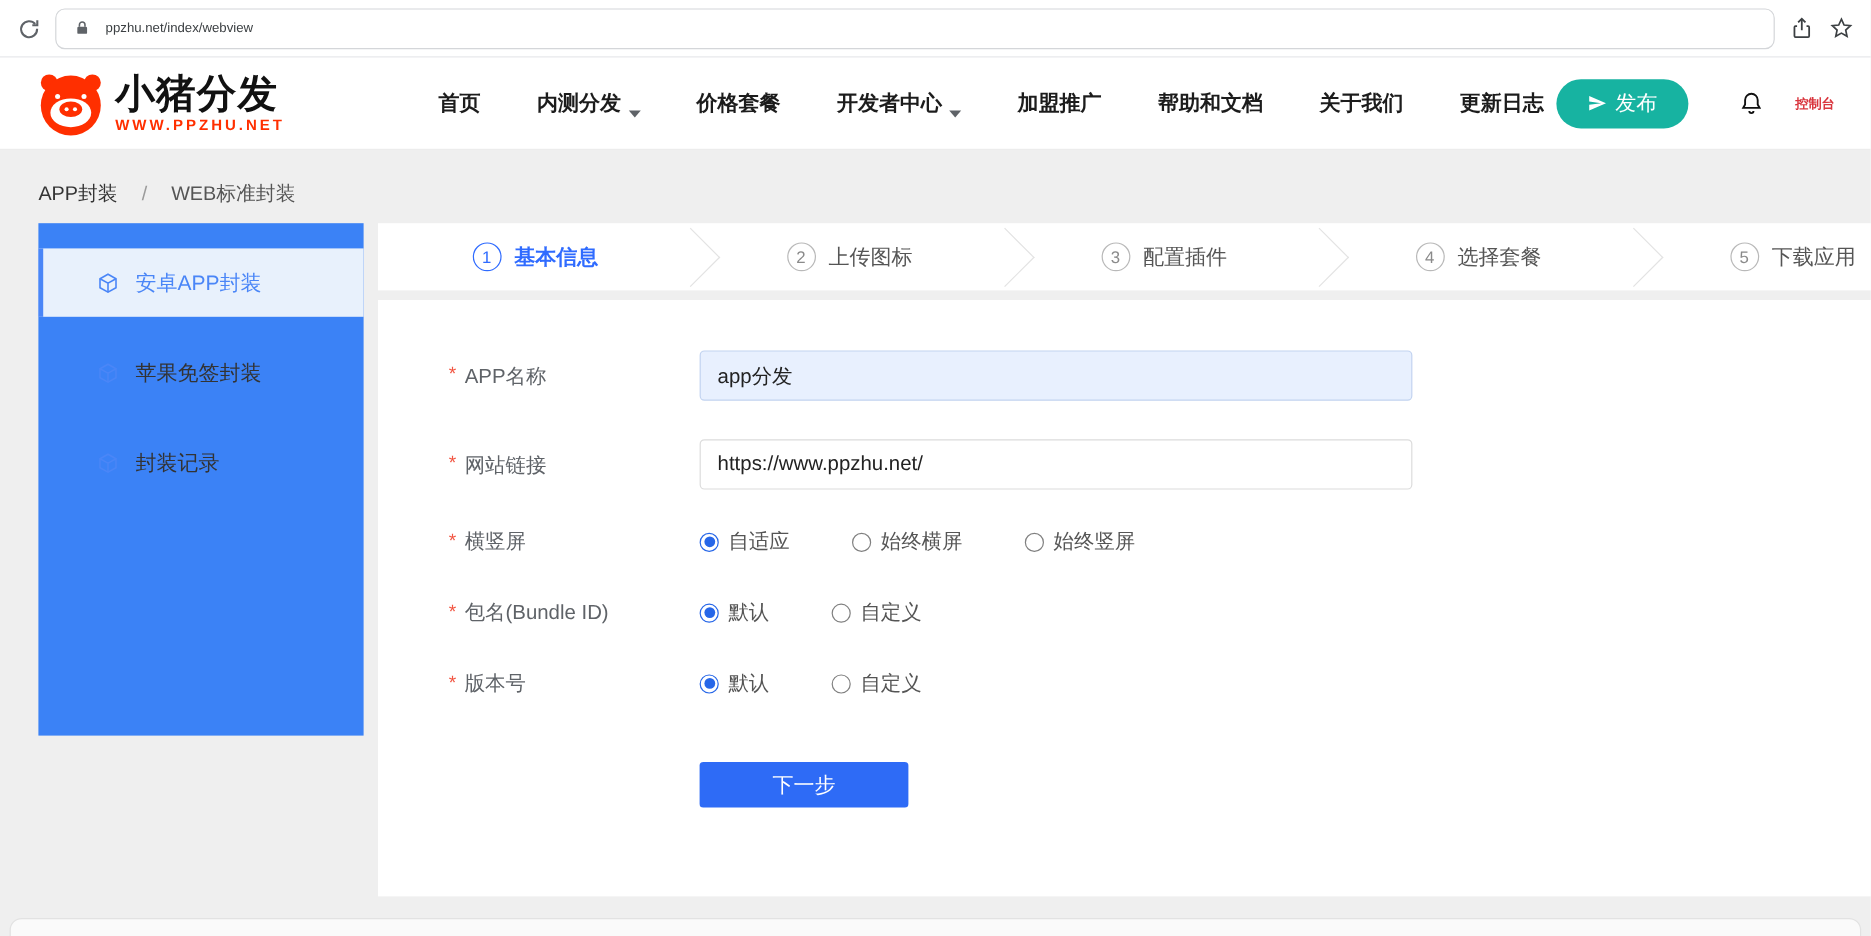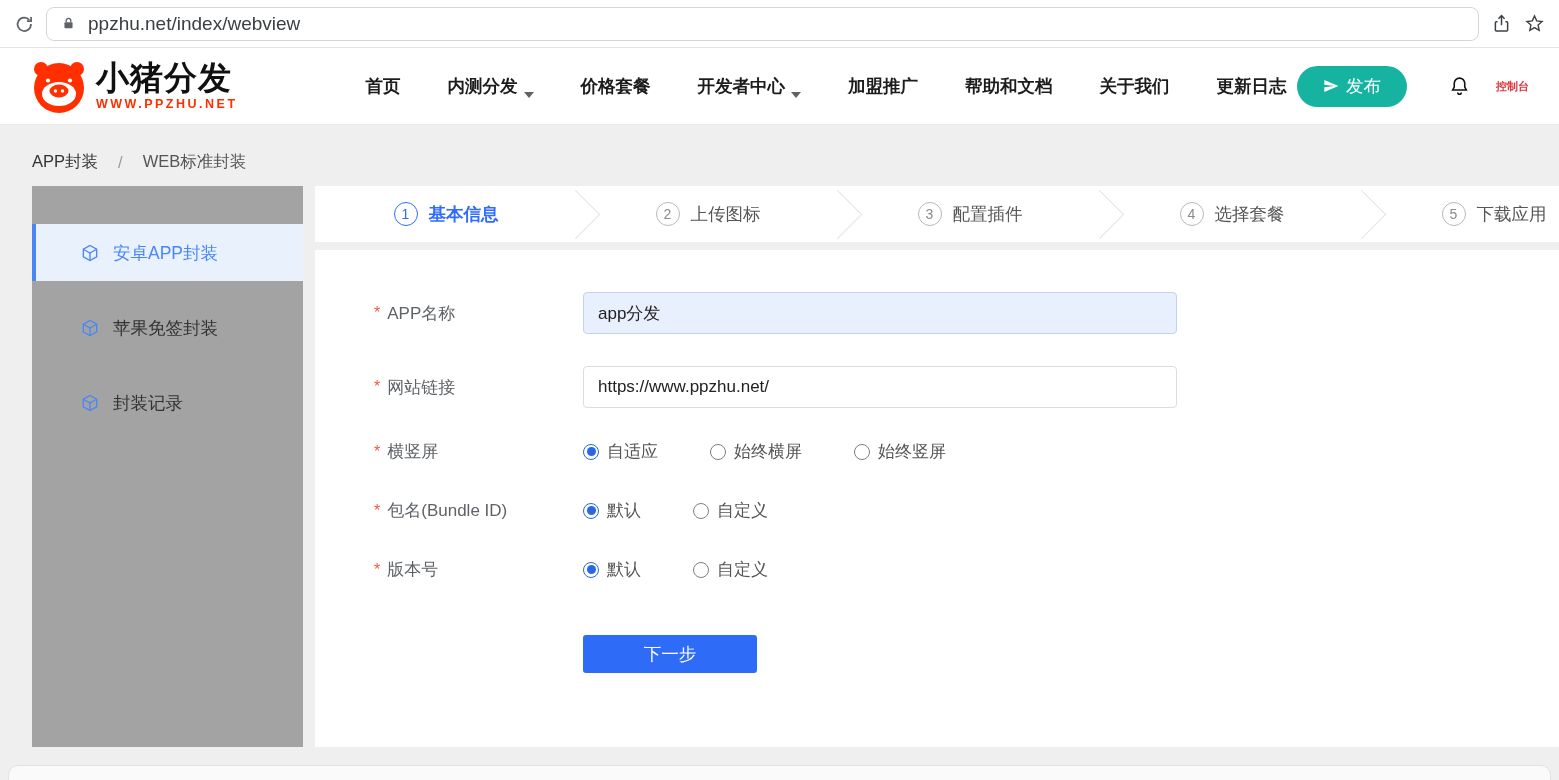--- a/index.html
+++ b/index.html
@@ -12,21 +12,21 @@
   
   .browser-bar {
     height:48px; background:#ffffff; border-bottom:1px solid #e1e3e6;
     display:flex; align-items:center; padding:0 14px; gap:12px;
   }
   .icon-btn { display:flex; align-items:center; justify-content:center; cursor:pointer; flex:none; }
   .url-field {
     flex:1; height:34px; border:1px solid #d4d6d9; border-radius:8px; background:#fff;
     display:flex; align-items:center; padding:0 14px; gap:12px;
   }
-  .url-text { font-size:19px; color:#3c4043; }
+  .url-text { font-size:11px; color:#3c4043; }
 
   
   .site-header {
     height:77px; background:#fff; display:flex; align-items:center;
     padding:0 30px; border-bottom:1px solid #ececec;
   }
   .logo { display:flex; align-items:center; gap:8px; }
   .logo-text { display:flex; flex-direction:column; line-height:1.05; }
   .logo-title { font-size:33px; font-weight:900; color:#111; letter-spacing:1px; }
   .logo-sub { font-size:12.5px; font-weight:700; color:#ff2f00; letter-spacing:2.5px; margin-top:3px; }
@@ -45,22 +45,22 @@
   .bell { margin-left:42px; cursor:pointer; }
   .console-link { margin-left:26px; font-size:11px; font-weight:600; color:#d9363e; cursor:pointer;text-align:right; }
 
   
   .breadcrumb { padding:26px 0 0 32px; font-size:16.5px; color:#333; display:flex; gap:20px; align-items:center; }
   .breadcrumb .sep { color:#9a9a9a; }
   .breadcrumb .crumb-current { color:#555; }
 
   
   .sidebar {
-    position:absolute; left:32px; top:186px; width:271px; height:561px;
-    background:#a3a3a3; padding-top:38px;
+    position:absolute; left:32px; top:186px; width:271px; height:427px;
+    background:#3b82f6; padding-top:21px;
   }
   .side-item {
     height:57px; display:flex; align-items:center; gap:13px; padding-left:44px;
     font-size:17.5px; color:#333; cursor:pointer; margin-bottom:18px;
     border-left:4px solid transparent;
   }
   .side-item.active { background:#e8f1fc; color:#4a86f7; border-left:4px solid #4a86f7; }
   .side-item .cube { display:flex; color:#4a86f7; }
   .side-item:not(.active) .cube { color:#4a86f7; }
 

